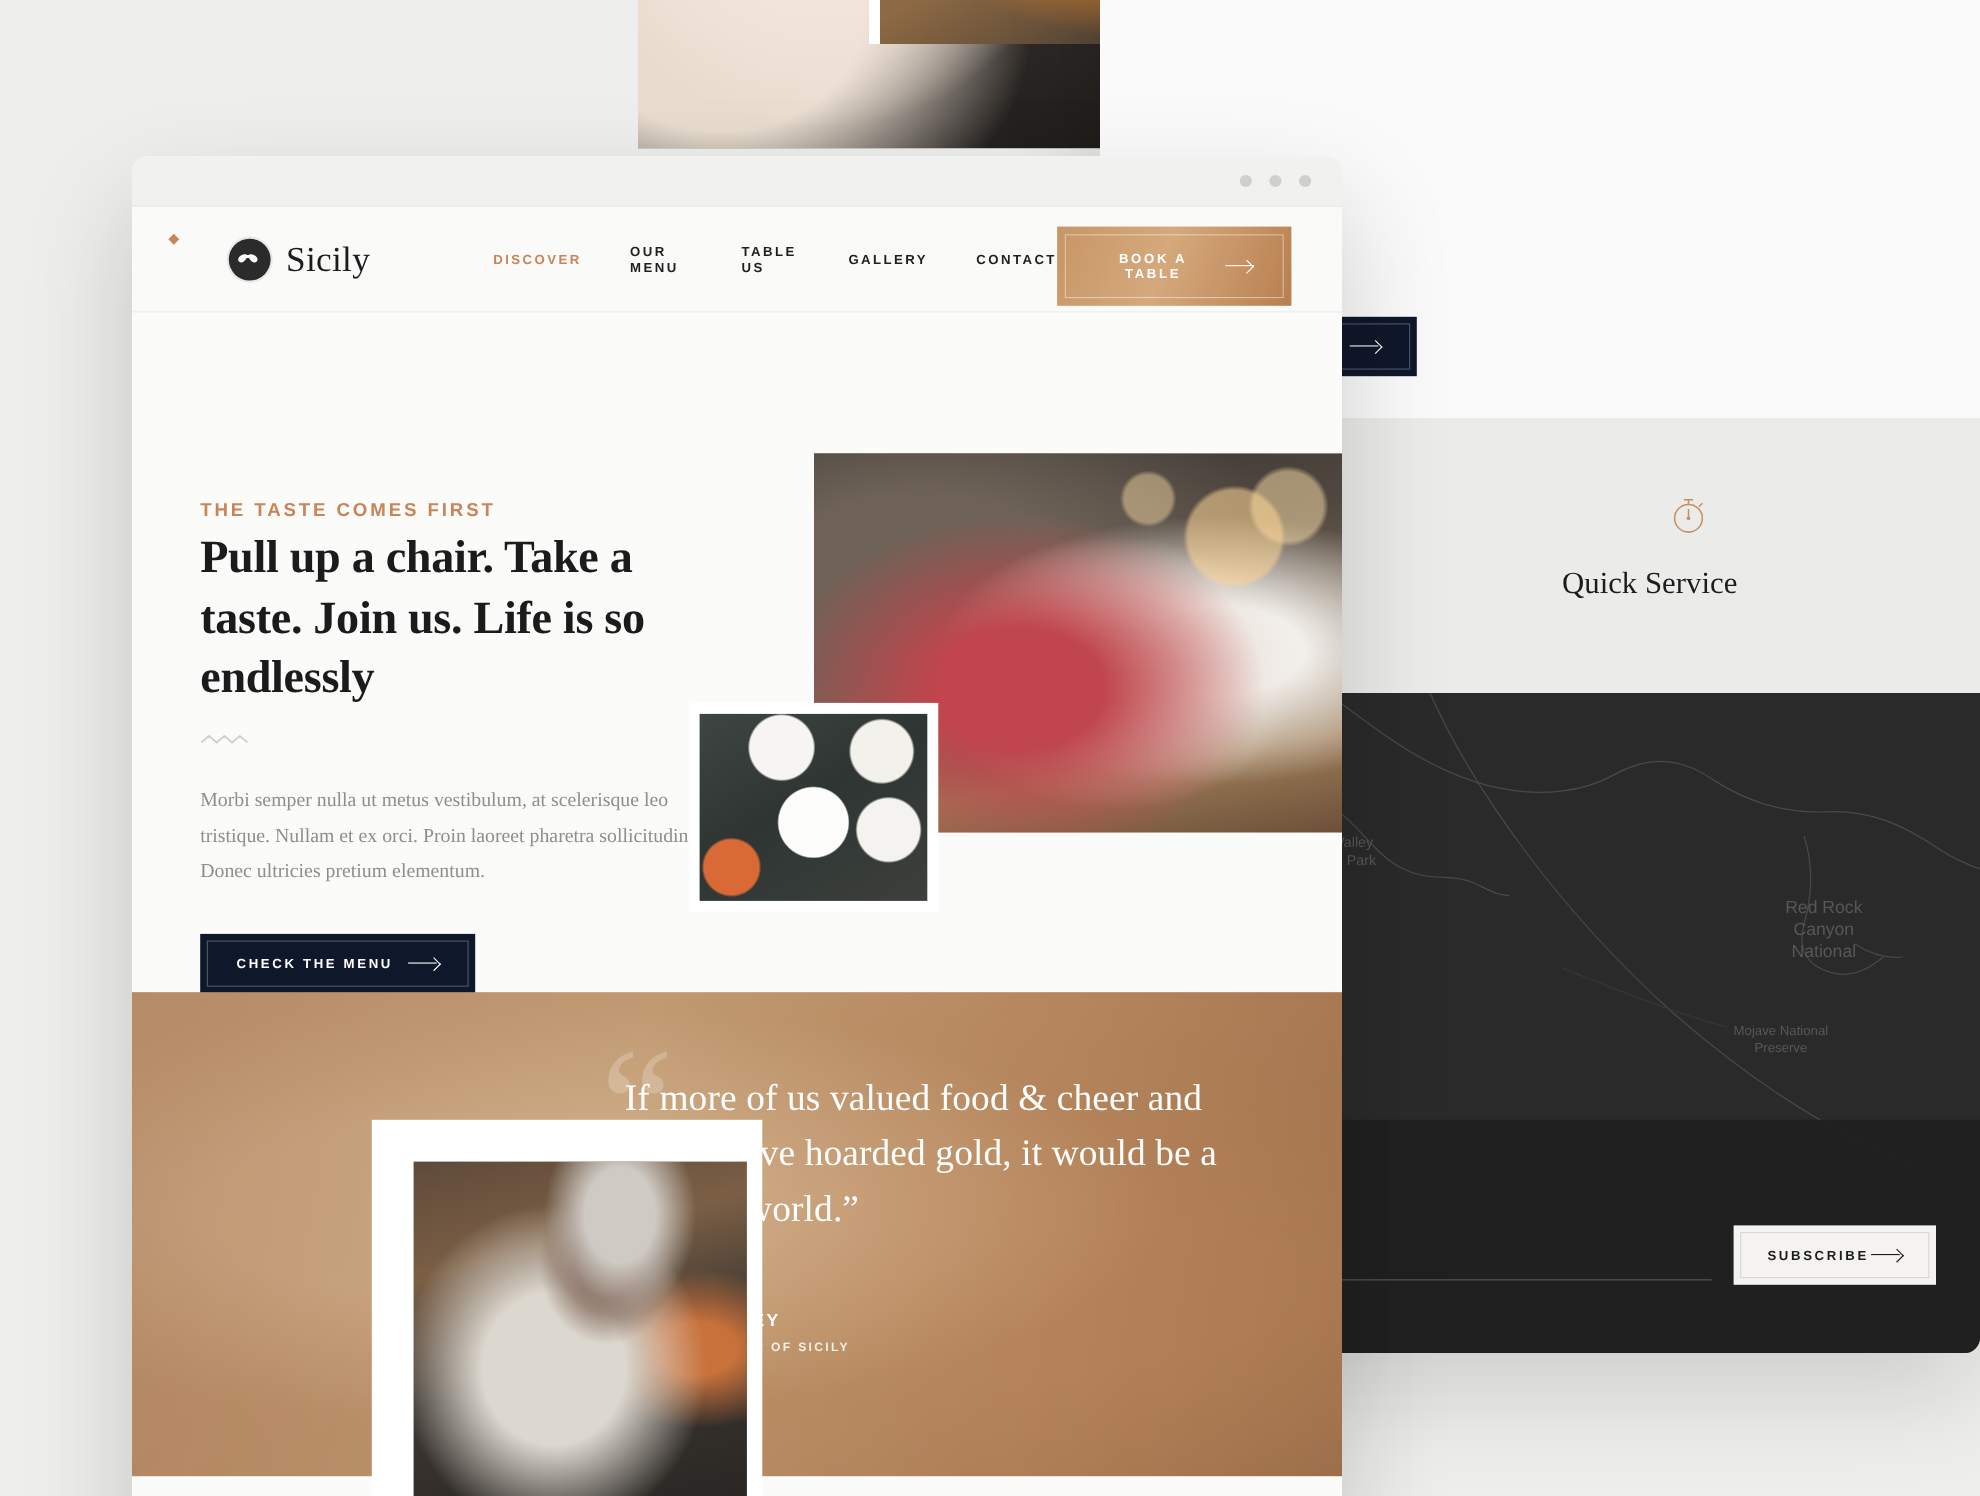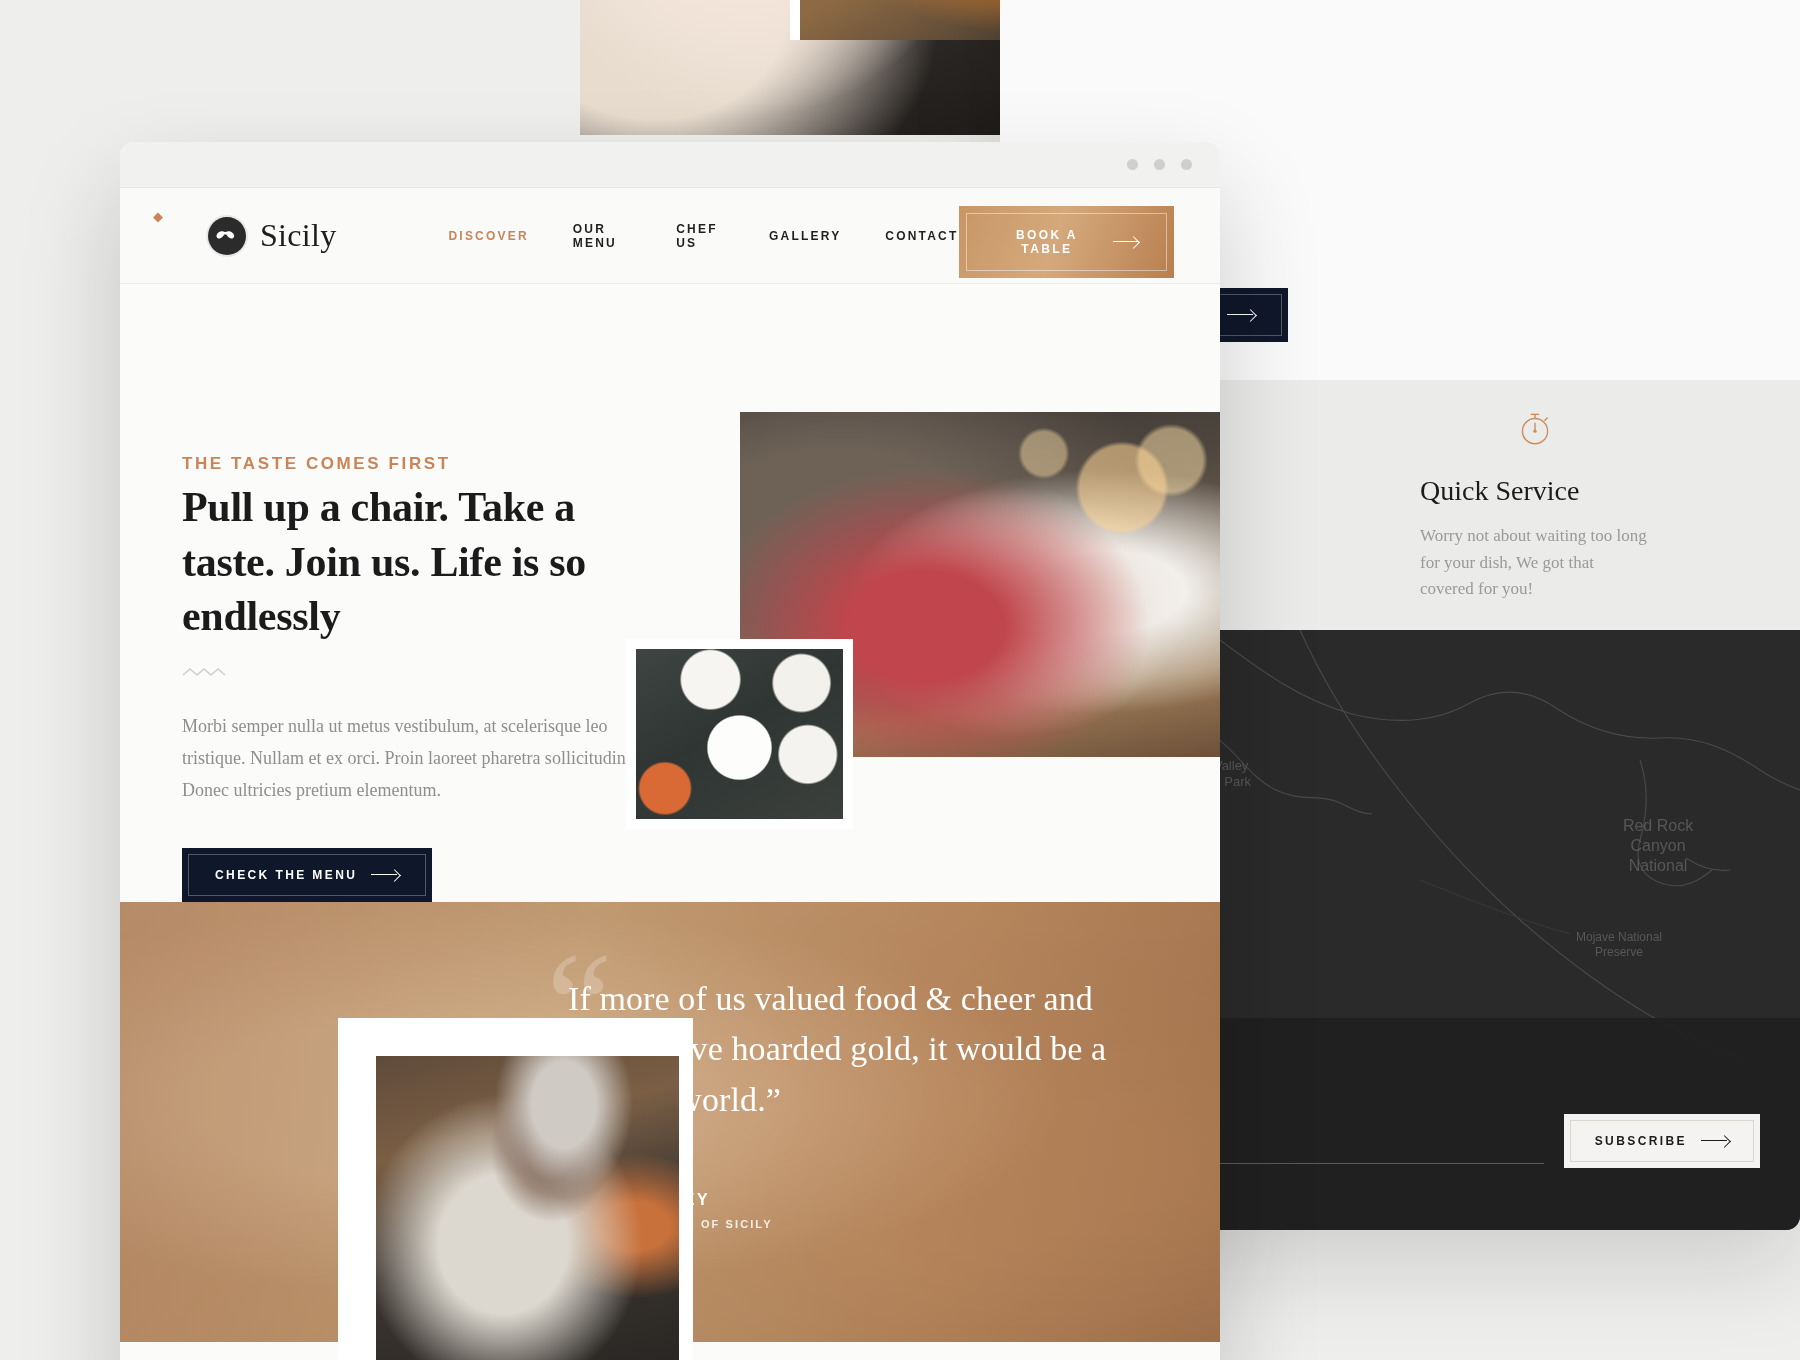--- a/index.html
+++ b/index.html
@@ -77,21 +77,21 @@
   .subscribe-row{ position:absolute; left:40px; top:96px; width:720px; display:flex; align-items:center; gap:20px; }
   .sub-input{
     flex:1; border:none; border-bottom:1px solid #5a5a5a; background:transparent;
     height:46px; color:#cfcfcf; font-size:14px; letter-spacing:1px;
     font-family:"Liberation Sans", sans-serif;
   }
   .btn-light{
     display:inline-flex; background:#f4f3f1; padding:6px; border:none; cursor:pointer;
   }
   .btn-light .inner{
-    border:1px solid #d9d5cf; padding:13px 24px; display:flex; align-items:center; gap:14px;
+    border:1px solid #d9d5cf; padding:13px 24px; display:flex; align-items:center; gap:2px;
     color:#1c1c1c; font-size:12px; font-weight:bold; letter-spacing:2.4px;
   }
 
   
   .bg-photo{ position:absolute; overflow:hidden; }
   .ph-a{ left:580px; top:-240px; width:420px; height:375px; background:#fff; padding:0; }
   .ph-a .img{ position:absolute; inset:0; }
   .ph-b{ left:790px; top:-170px; width:345px; height:210px; background:#fff; padding:10px 0 0 10px; }
 
   
@@ -285,21 +285,20 @@
         <svg viewBox="0 0 40 40" width="42" height="42" fill="none" stroke="currentColor" stroke-width="1.3">
           <circle cx="20" cy="23" r="12"></circle>
           <path d="M20 23 L20 15"></path>
           <circle cx="20" cy="23" r="1.6" fill="currentColor" stroke="none"></circle>
           <path d="M16 7 h8"></path>
           <path d="M20 7 v4"></path>
           <path d="M29 13 l3 -3"></path>
         </svg>
       </div>
       <div class="feat-title">Quick Service</div>
-      <div class="feat-text">Worry not about waiting too long for your dish, We got that covered for you!</div>
     </div>
   </div>
 
   <div class="bp-map">
     <svg class="map-svg" viewBox="0 0 800 430">
       <g stroke="#4a4a4a" stroke-width="1.1" fill="none">
         <path d="M-10 168 C 40 168, 70 166, 92 150 C 110 136, 130 96, 160 86 C 186 78, 200 96, 214 106 C 236 120, 250 148, 276 160 C 300 172, 320 164, 338 172 C 352 178, 360 184, 372 184"></path>
         <path d="M220 10 C 260 40, 300 70, 352 84 C 400 96, 440 90, 468 74 C 500 56, 530 60, 556 78 C 580 94, 616 110, 660 108 C 700 106, 730 120, 760 140 C 780 154, 800 160, 812 164"></path>
         <path d="M300 0 C 340 90, 420 200, 520 290 C 600 360, 680 410, 760 436"></path>
         <path d="M640 130 C 650 160, 646 190, 640 210 C 634 232, 642 248, 664 254 C 684 260, 700 250, 712 240"></path>
@@ -345,21 +344,21 @@
           <path d="M13 4.2c-1.6-2.4-4-3.6-6.6-3.2C3.4 1.5 1 3.5 0.6 6.1c-.2 1.3.4 2.5 1.5 3.1 1.4.8 3.2.4 4.6-.7 1.5-1.2 2.4-2.6 3-3.7h2.6c.6 1.1 1.5 2.5 3 3.7 1.4 1.1 3.2 1.5 4.6.7 1.1-.6 1.7-1.8 1.5-3.1-.4-2.6-2.8-4.6-5.8-5.1-2.6-.4-5 .8-6.6 3.2z"></path>
         </svg>
       </span>
       <span class="brand-name">Sicily</span>
     </div>
 
     <div class="nav-links">
       <a class="nav-link active" href="#">DISCOVER</a>
       <span class="nav-dot" style="left:38px;"></span>
       <a class="nav-link" href="#">OUR MENU</a>
-      <a class="nav-link" href="#">CHEF US</a>
+      <a class="nav-link" href="#">TABLE US</a>
       <a class="nav-link" href="#">GALLERY</a>
       <a class="nav-link" href="#">CONTACT</a>
     </div>
 
     <button class="btn-gold">
       <span class="inner">
         <span>BOOK A TABLE</span>
         <span class="arrow"></span>
       </span>
     </button>

